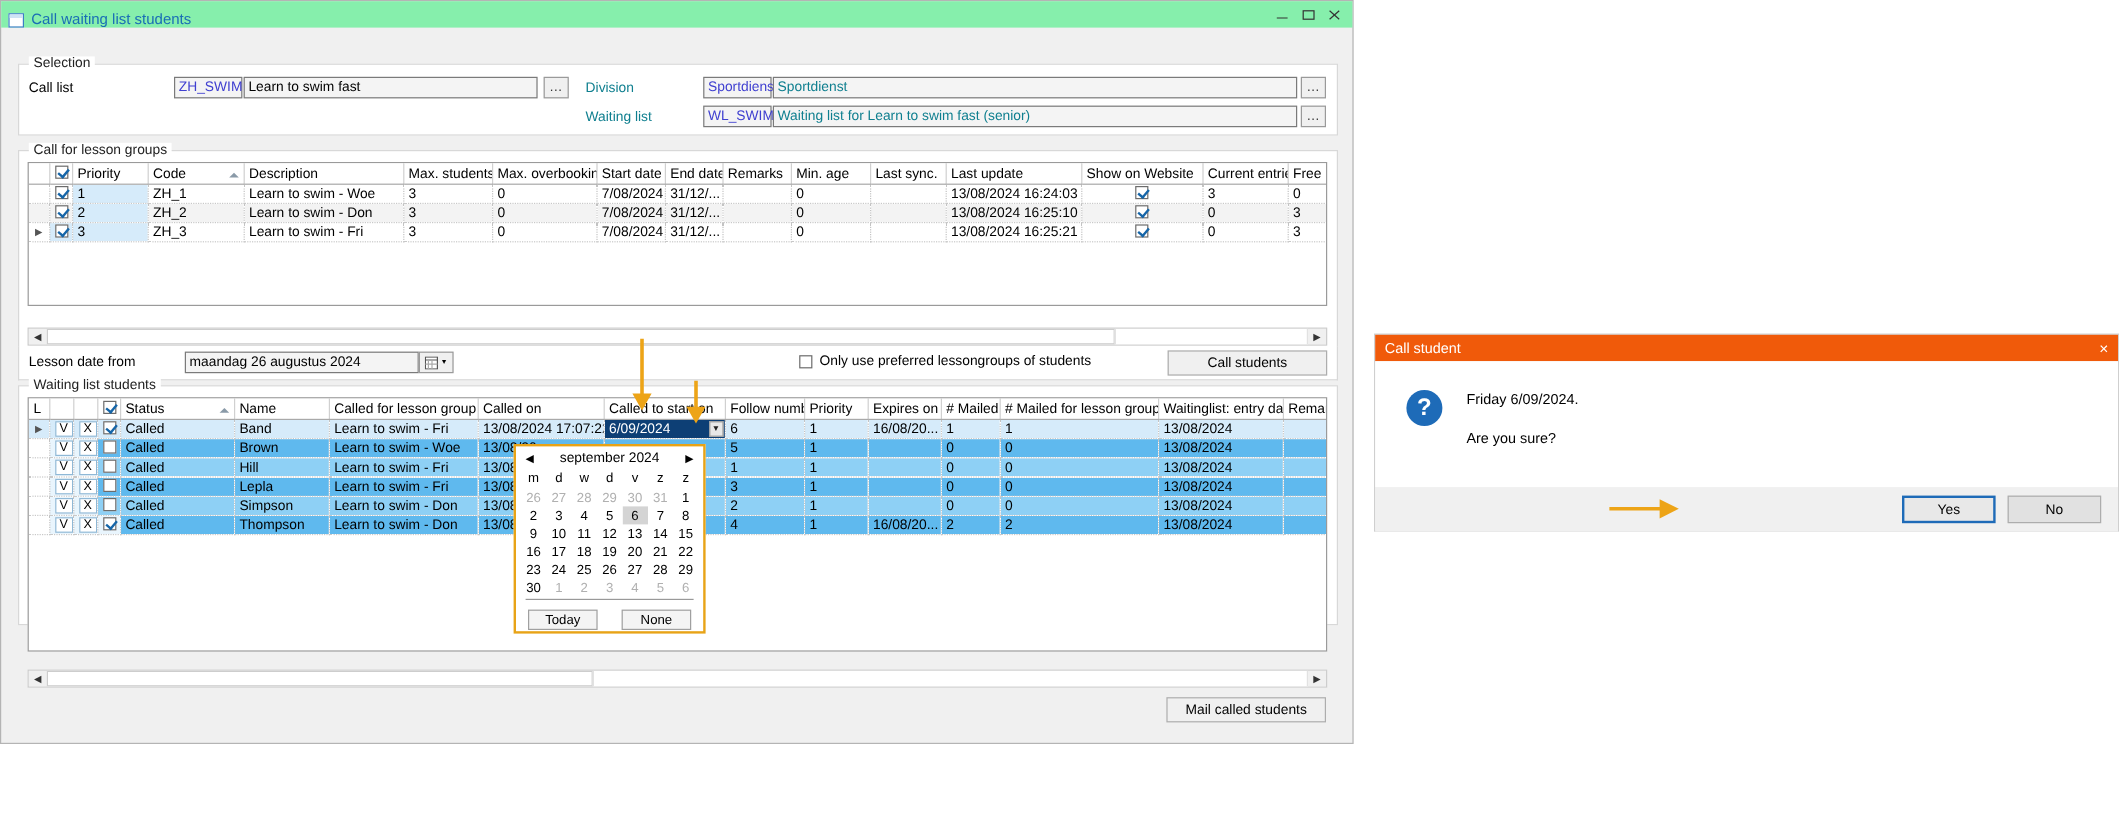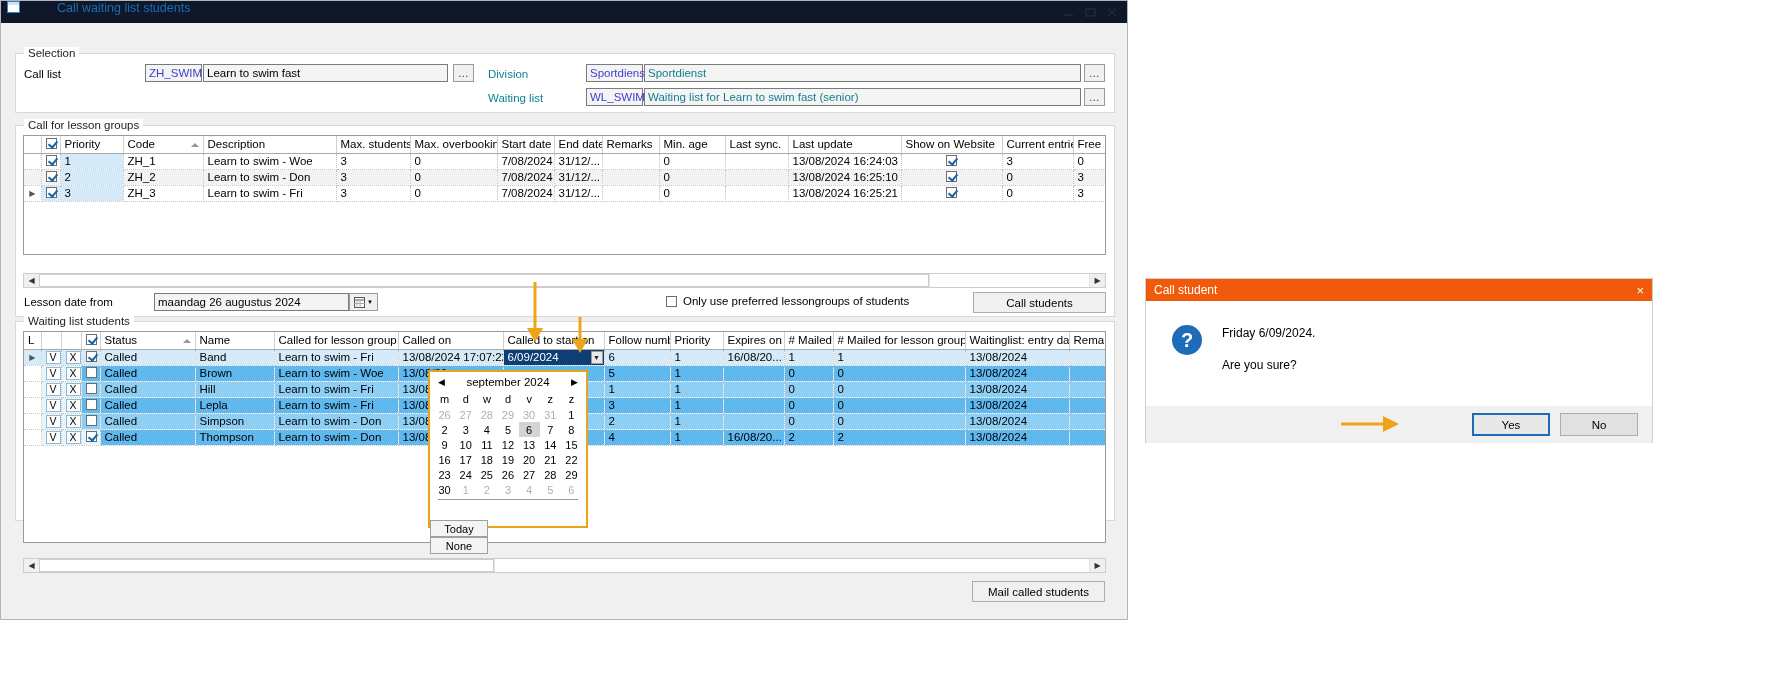--- a/index.html
+++ b/index.html
@@ -15,25 +15,24 @@
   .app { position: relative; width: 1766px; height: 696px; }
 
   
   .window {
     position: absolute; left: 0; top: 0;
     width: 1128px; height: 620px;
     background: #f0f0f0;
     border: 1px solid #b4b4b4;
   }
   .titlebar {
-    height: 22px; background: #0f172a;
-    display: flex; align-items: flex-start;
+    height: 22px; background: #86efac;
+    display: flex; align-items: flex-end;
     padding-left: 6px;
     position: relative;
-    gap: 31px;
   }
   .title-icon {
     width: 13px; height: 12px;
     border: 1px solid #3a7fc4;
     background: #ffffff;
     position: relative;
     margin-right: 6px;
   }
   .title-icon::before {
     content: ""; position: absolute; left: 0; top: 0;
@@ -250,34 +249,34 @@
     height: 15px; text-align: center; color: #000;
     border-bottom: 1px solid #ffffff;
   }
   table.cal td {
     height: 15px; width: 20px;
     text-align: center; font-size: 11px; color: #000;
   }
   table.cal td.dim { color: #b0b0b0; }
   table.cal td.selday { background: #d4d4d4; }
   .cal-sep { border-top: 1px solid #999; margin: 2px 8px 0 8px; }
-  .cal-foot { display: flex; justify-content: space-around; margin-top: 20px; flex-direction: column; }
+  .cal-foot { display: flex; justify-content: space-around; margin-top: 8px; }
   .cal-btn {
     width: 58px; height: 17px; border: 1px solid #a0a0a0;
     background: #f4f4f4; display: flex; align-items: center;
     justify-content: center; font-size: 11px;
   }
 
   
   .arrow { position: absolute; z-index: 60; }
 
   
   .dialog {
     position: absolute; left: 1145px; top: 278px;
-    width: 508px; height: 165px;
+    width: 621px; height: 165px;
     background: #f0f0f0;
     border: 1px solid #cfcfcf;
     z-index: 50;
   }
   .dlg-title {
     height: 22px; background: #f05a0a;
     color: #fff; display: flex; align-items: center;
     padding: 0 8px; font-size: 12px;
     justify-content: space-between;
   }

